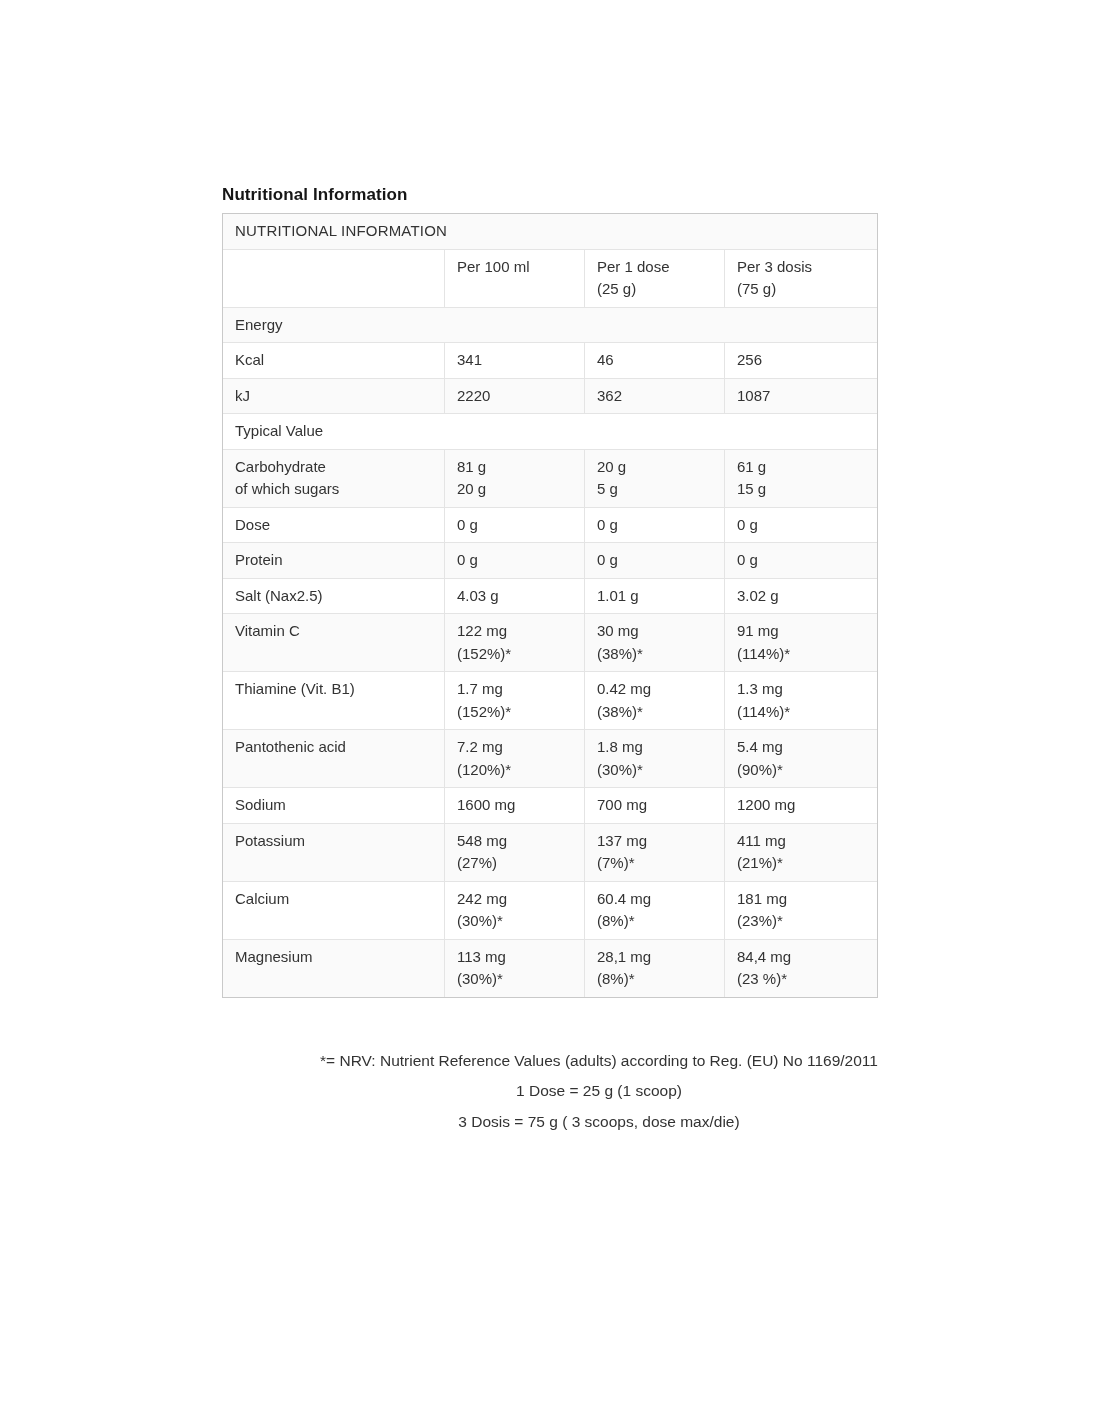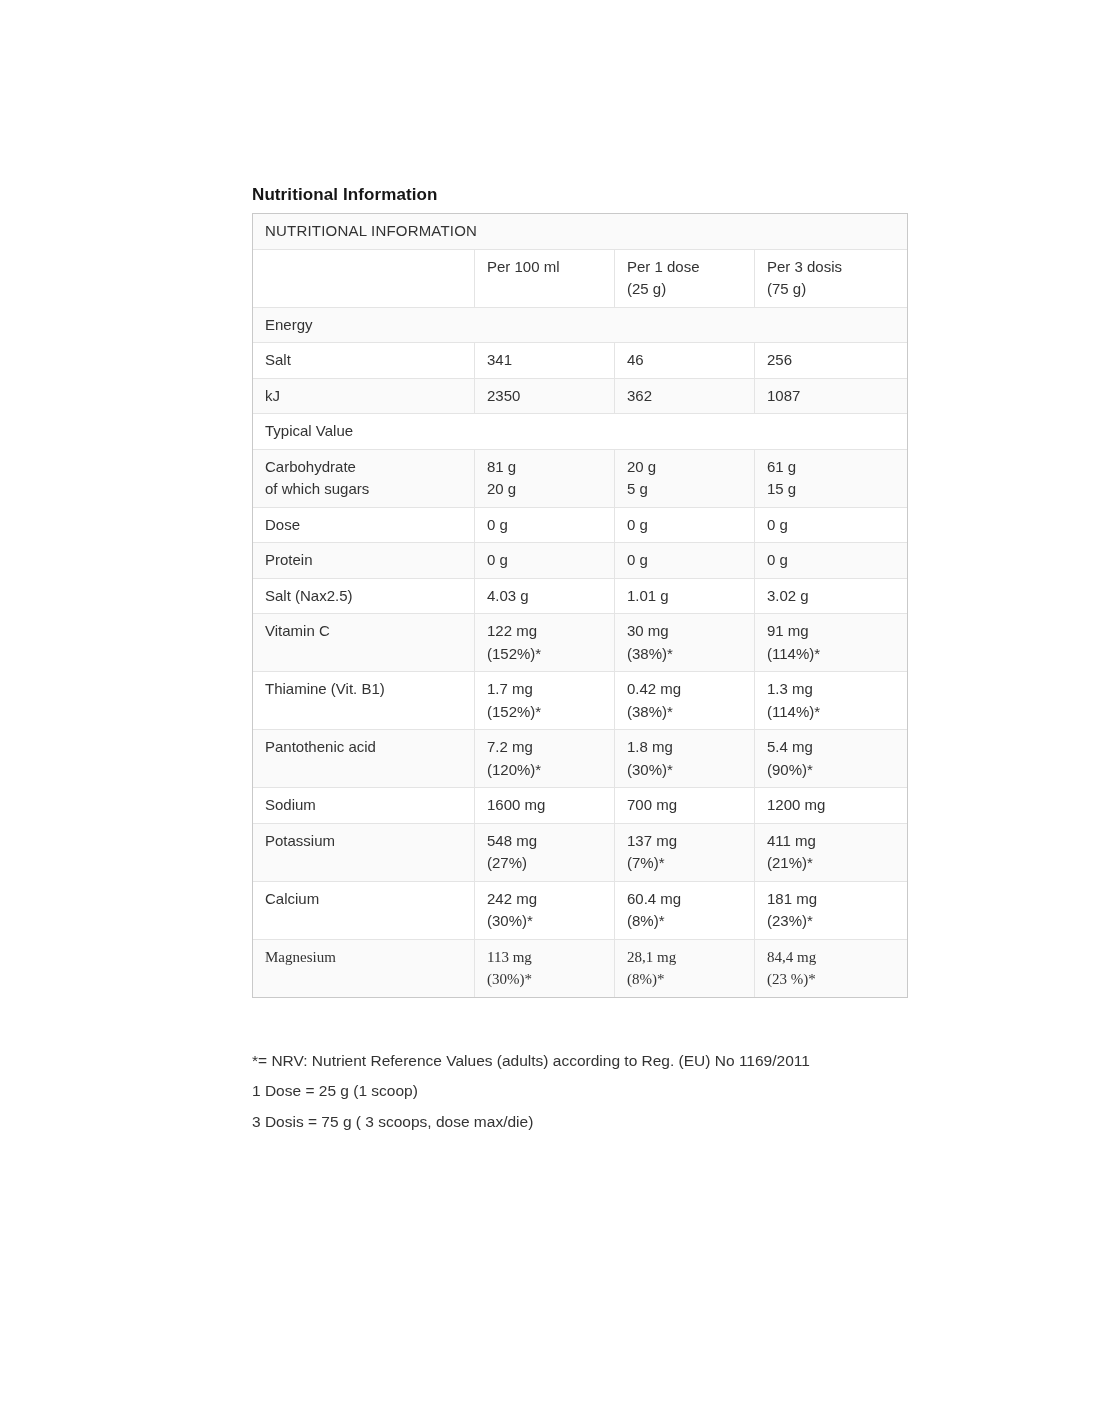--- a/index.html
+++ b/index.html
@@ -10,21 +10,20 @@
     background: #ffffff;
     font-family: "Liberation Sans", "DejaVu Sans", sans-serif;
     color: #333333;
     position: relative;
   }
   .content {
     position: absolute;
     left: 222px;
     top: 185px;
     width: 754px;
-    margin-left: 30px;
   }
   .page-title {
     font-size: 17px;
     font-weight: bold;
     color: #161616;
     margin: 0 0 8px 0;
     letter-spacing: 0.1px;
   }
   table.nutrition-table {
     width: 654px;
@@ -37,40 +36,40 @@
   }
   .nutrition-table td {
     padding: 6px 12px;
     line-height: 1.5;
     vertical-align: top;
     border-bottom: 1px solid #e4e4e4;
     overflow: hidden;
   }
   .nutrition-table tr:last-child td {
     border-bottom: none;
-    font-family: Liberation Serif, serif;
   }
   .nutrition-table tr:nth-child(odd) {
     background: #fafafa;
   }
   .nutrition-table tr.row-colhead td:not(:last-child),
   .nutrition-table tr.row-data td:not(:last-child) {
     border-right: 1px solid #e4e4e4;
   }
   .nutrition-table tr.row-table-title td {
     letter-spacing: 0.2px;
   }
   .notes {
     margin-top: 53px;
     font-size: 15.5px;
     color: #333333;
   }
   .notes p {
     margin: 0 0 10px 0;
     line-height: 1.35;
+    text-align: center;
   }
 </style>
 </head>
 <body>
 
 <div class="content">
   <h2 class="page-title">Nutritional Information</h2>
 
   <table class="nutrition-table">
     <colgroup>
@@ -86,28 +85,28 @@
         <tr class="row-colhead">
           <td></td>
           <td>Per 100 ml</td>
           <td>Per 1 dose<br>(25 g)</td>
           <td>Per 3 dosis<br>(75 g)</td>
         </tr>
         <tr class="row-section">
           <td colspan="4">Energy</td>
         </tr>
         <tr class="row-data">
-          <td>Salt</td>
+          <td>Kcal</td>
           <td>341</td>
           <td>46</td>
           <td>256</td>
         </tr>
         <tr class="row-data">
           <td>kJ</td>
-          <td>2350</td>
+          <td>2220</td>
           <td>362</td>
           <td>1087</td>
         </tr>
         <tr class="row-section">
           <td colspan="4">Typical Value</td>
         </tr>
         <tr class="row-data">
           <td>Carbohydrate<br>of which sugars</td>
           <td>81 g<br>20 g</td>
           <td>20 g<br>5 g</td>

